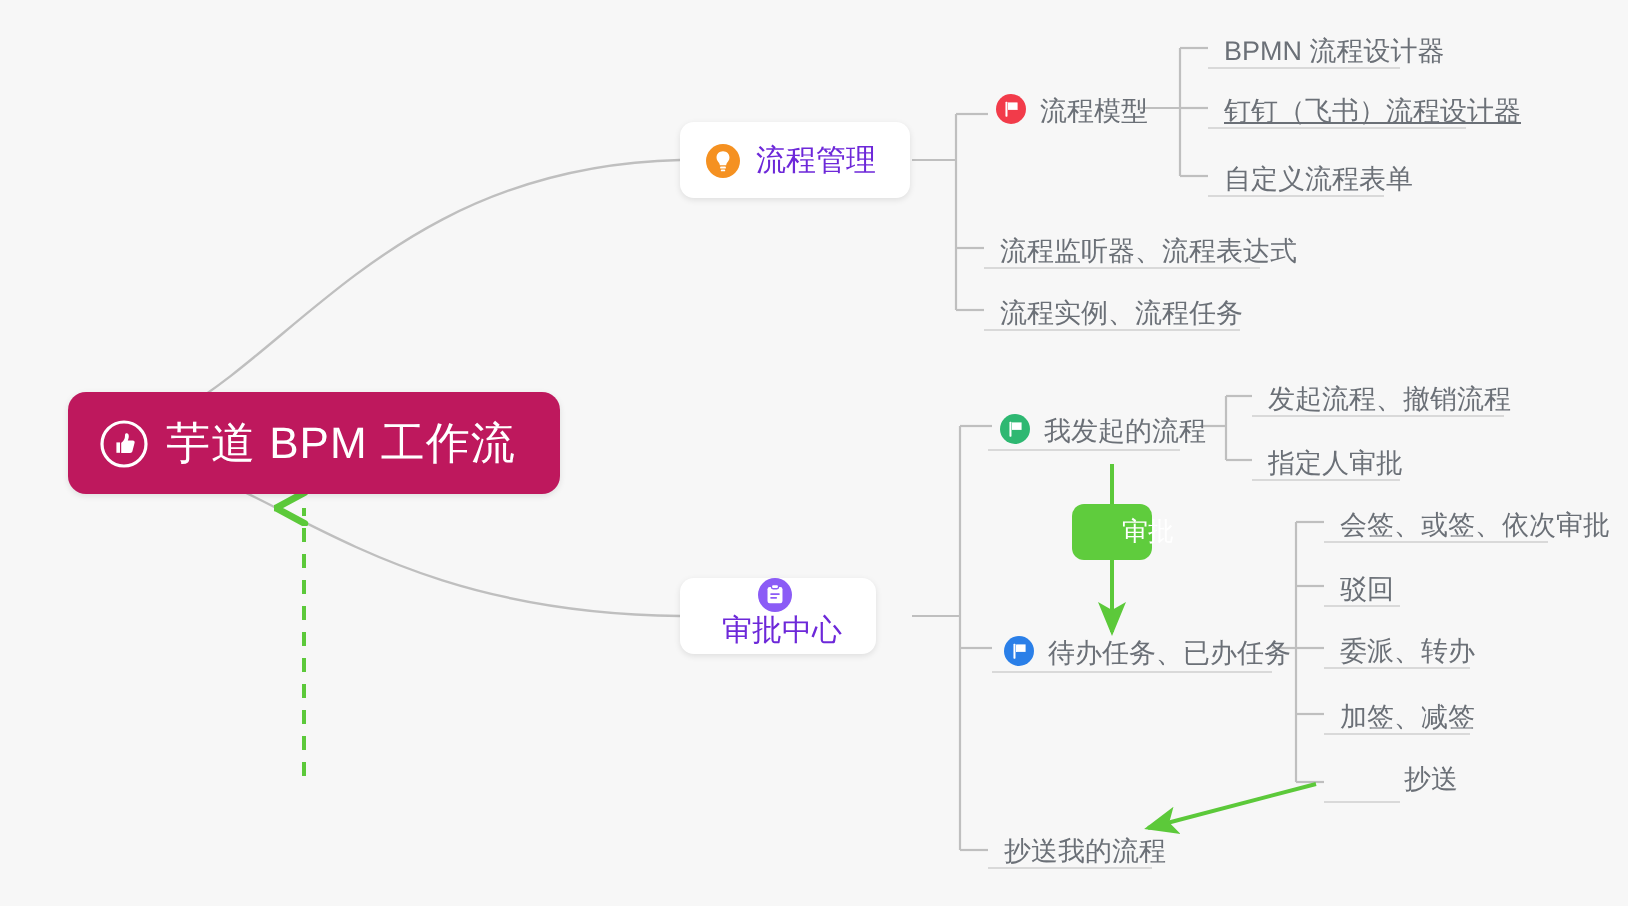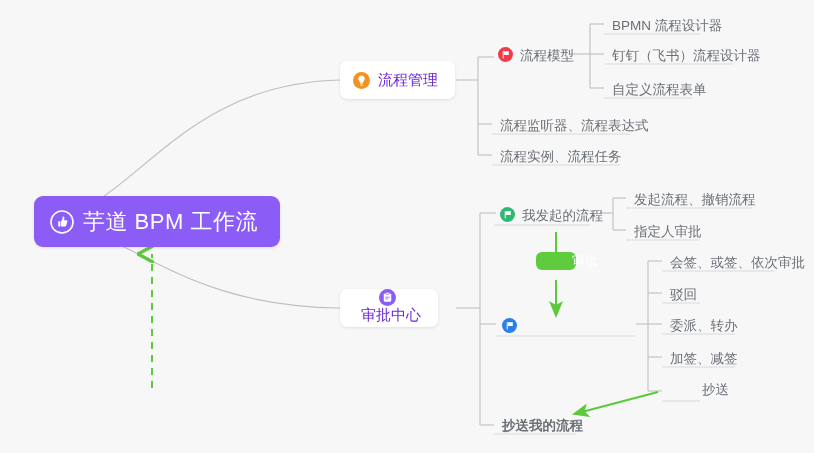--- a/index.html
+++ b/index.html
@@ -33,21 +33,21 @@
     display: flex;
     align-items: center;
     white-space: nowrap;
   }
   
   .root-node {
     left: 34px;
     top: 196px;
     width: 246px;
     height: 51px;
-    background: #8b5cf6;
+    background: #be185d;
     border-radius: 9px;
     padding-left: 16px;
     box-shadow: 0 1px 3px rgba(0,0,0,0.10);
   }
   .root-label {
     color: #ffffff;
     font-size: 22px;
     letter-spacing: 0.5px;
     margin-left: 9px;
   }
@@ -93,22 +93,22 @@
     justify-content: flex-end;
   }
   .leaf-icon-node .leaf-text { margin-left: 7px; }
   
   .tag-node {
     background: #5fcc3d;
     border-radius: 6px;
     left: 536px;
     top: 252px;
     width: 40px;
-    height: 18px;
-    justify-content: flex-start;
+    height: 28px;
+    justify-content: center;
     padding-left: 36px;
   }
   .tag-label {
     color: #ffffff;
     font-size: 13px;
   }
   
   .icon {
     display: inline-block;
     flex: 0 0 auto;
@@ -228,21 +228,21 @@
         <rect x="6.3" y="5.2" width="1.35" height="10" rx="0.5" fill="#ffffff"></rect>
         <path d="M8.0 5.6 L14.4 5.6 L14.4 10.6 L8.0 10.6 Z" fill="#ffffff"></path>
       </svg>
     </span>
     <span class="leaf-text">流程模型</span>
   </div>
 
   <div class="node leaf-node" style="left:604px; top:12px;">
     <span class="leaf-text">BPMN 流程设计器</span>
   </div>
-  <div class="node leaf-node" style="left:604px; top:42px;">
+  <div class="node leaf-node" style="left:604px; top:42px;text-decoration:underline;">
     <span class="leaf-text">钉钉（飞书）流程设计器</span>
   </div>
   <div class="node leaf-node" style="left:492px; top:112px;">
     <span class="leaf-text">流程监听器、流程表达式</span>
   </div>
 
   <div class="node leaf-node" style="left:604px; top:76px;">
     <span class="leaf-text">自定义流程表单</span>
   </div>
   <div class="node leaf-node" style="left:492px; top:143px;">
@@ -280,39 +280,40 @@
   </div>
 
   <div class="node leaf-node leaf-icon-node" style="left:496px; top:313px;">
     <span class="icon">
       <svg width="15" height="15" viewBox="0 0 20 20">
         <circle cx="10" cy="10" r="10" fill="#2a7fe8"></circle>
         <rect x="6.3" y="5.2" width="1.35" height="10" rx="0.5" fill="#ffffff"></rect>
         <path d="M8.0 5.6 L14.4 5.6 L14.4 10.6 L8.0 10.6 Z" fill="#ffffff"></path>
       </svg>
     </span>
+    <span class="leaf-text">待办任务、已办任务</span>
   </div>
 
   <div class="node leaf-node" style="left:662px; top:249px;">
     <span class="leaf-text">会签、或签、依次审批</span>
   </div>
   <div class="node leaf-node" style="left:662px; top:281px;">
     <span class="leaf-text">驳回</span>
   </div>
   <div class="node leaf-node" style="left:662px; top:312px;">
     <span class="leaf-text">委派、转办</span>
   </div>
   <div class="node leaf-node" style="left:662px; top:345px;">
     <span class="leaf-text">加签、减签</span>
   </div>
   <div class="node leaf-node" style="left:662px; top:376px;margin-left:32px;">
     <span class="leaf-text">抄送</span>
   </div>
 
-  <div class="node leaf-node" style="left:494px; top:412px;font-weight:bold;">
+  <div class="node leaf-node" style="left:494px; top:412px;">
     <span class="leaf-text">抄送我的流程</span>
   </div>
 
   <div class="node tag-node">
     <span class="tag-label">审批</span>
   </div>
 
 
 </div>
 

